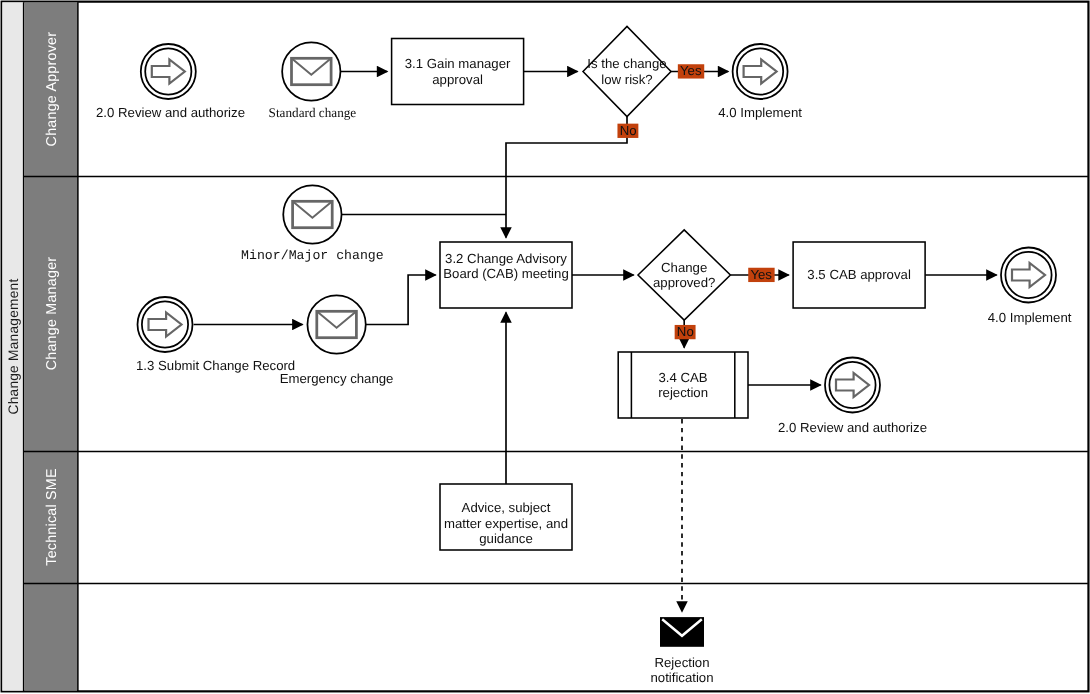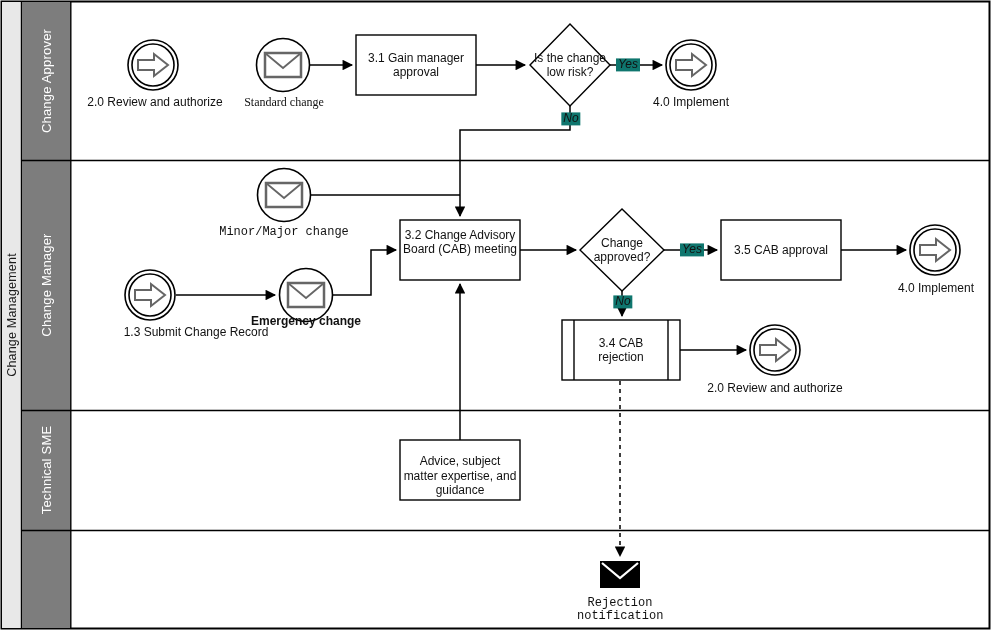--- a/index.html
+++ b/index.html
@@ -5,22 +5,22 @@
   html,body { margin:0; padding:0; background:#fff; }
   .stage {
     position:relative; width:991px; height:631px; overflow:hidden;
     font-family:"Liberation Sans", sans-serif; color:#111; background:#fff;
   }
   svg.layer { position:absolute; left:0; top:0; }
   .lbl {
     position:absolute; transform:translate(-50%,-50%);
     font-size:12px; line-height:1.1; white-space:nowrap; text-align:center; color:#111;
   }
-  .lbl.wrap { white-space:normal; width:86px;font-family:Liberation Mono, monospace; }
-  .edge-lbl { background:#0f766e; padding:0 2px;font-style:italic; }
+  .lbl.wrap { white-space:normal; width:86px; }
+  .edge-lbl { background:#c2410c; padding:0 2px; }
   .boxtxt {
     position:absolute; display:flex; align-items:center; justify-content:center;
     text-align:center; font-size:12px; line-height:1.2; color:#111; padding:13px 2px; box-sizing:border-box;
   }
   .vlabel {
     position:absolute; transform:translate(-50%,-50%) rotate(-90deg);
     white-space:nowrap; font-size:13px; color:#fff; letter-spacing:0.2px;
   }
   .pool-title { color:#1c1c1c; font-size:12.5px; }
 </style>
@@ -137,21 +137,21 @@
   <div class="boxtxt" style="left:400px; top:440px; width:120px; height:72px;">Advice, subject matter expertise, and guidance</div>
 
   <div class="boxtxt" style="left:580px; top:227px; width:84px; height:46px;">Change approved?</div>
   <div class="boxtxt" style="left:528px; top:42px; width:84px; height:46px;">Is the change low risk?</div>
 
   <div class="lbl" style="left:155px; top:103px;">2.0 Review and authorize</div>
   <div class="lbl" style="left:284px; top:103px;font-family:Liberation Serif, serif;">Standard change</div>
   <div class="lbl" style="left:691px; top:103px;">4.0 Implement</div>
   <div class="lbl" style="left:284px; top:233px;font-family:Liberation Mono, monospace;">Minor/Major change</div>
   <div class="lbl" style="left:150px; top:333px;margin-left:46px;">1.3 Submit Change Record</div>
-  <div class="lbl" style="left:306px; top:322px;font-weight:bold;">Emergency change</div>
+  <div class="lbl" style="left:306px; top:345px;">Emergency change</div>
   <div class="lbl" style="left:936px; top:289px;">4.0 Implement</div>
   <div class="lbl" style="left:775px; top:389px;">2.0 Review and authorize</div>
   <div class="lbl wrap" style="left:620px; top:610px;">Rejection notification</div>
 
   <div class="lbl edge-lbl" style="left:628px; top:65px;">Yes</div>
   <div class="lbl edge-lbl" style="left:571px; top:119px;">No</div>
   <div class="lbl edge-lbl" style="left:692px; top:250px;">Yes</div>
   <div class="lbl edge-lbl" style="left:623px; top:302px;">No</div>
 
 </div>

